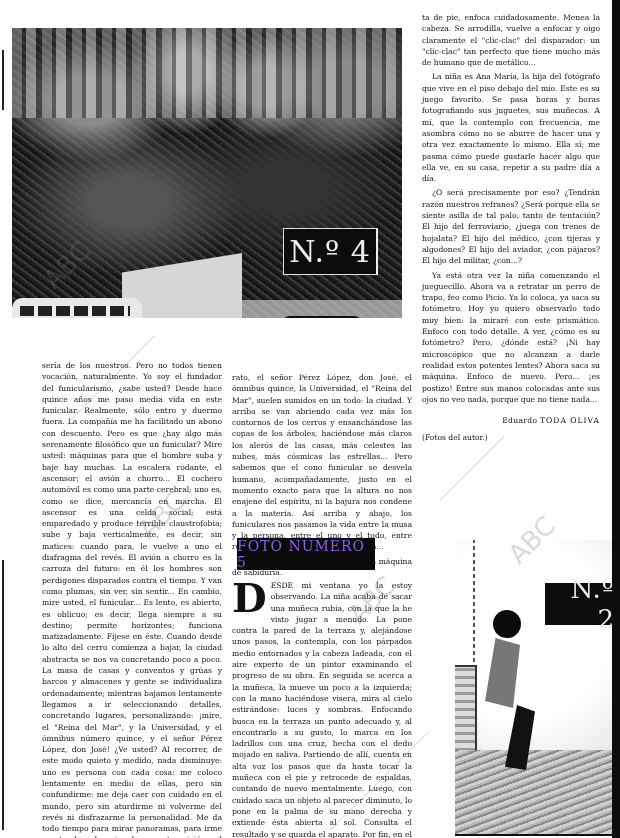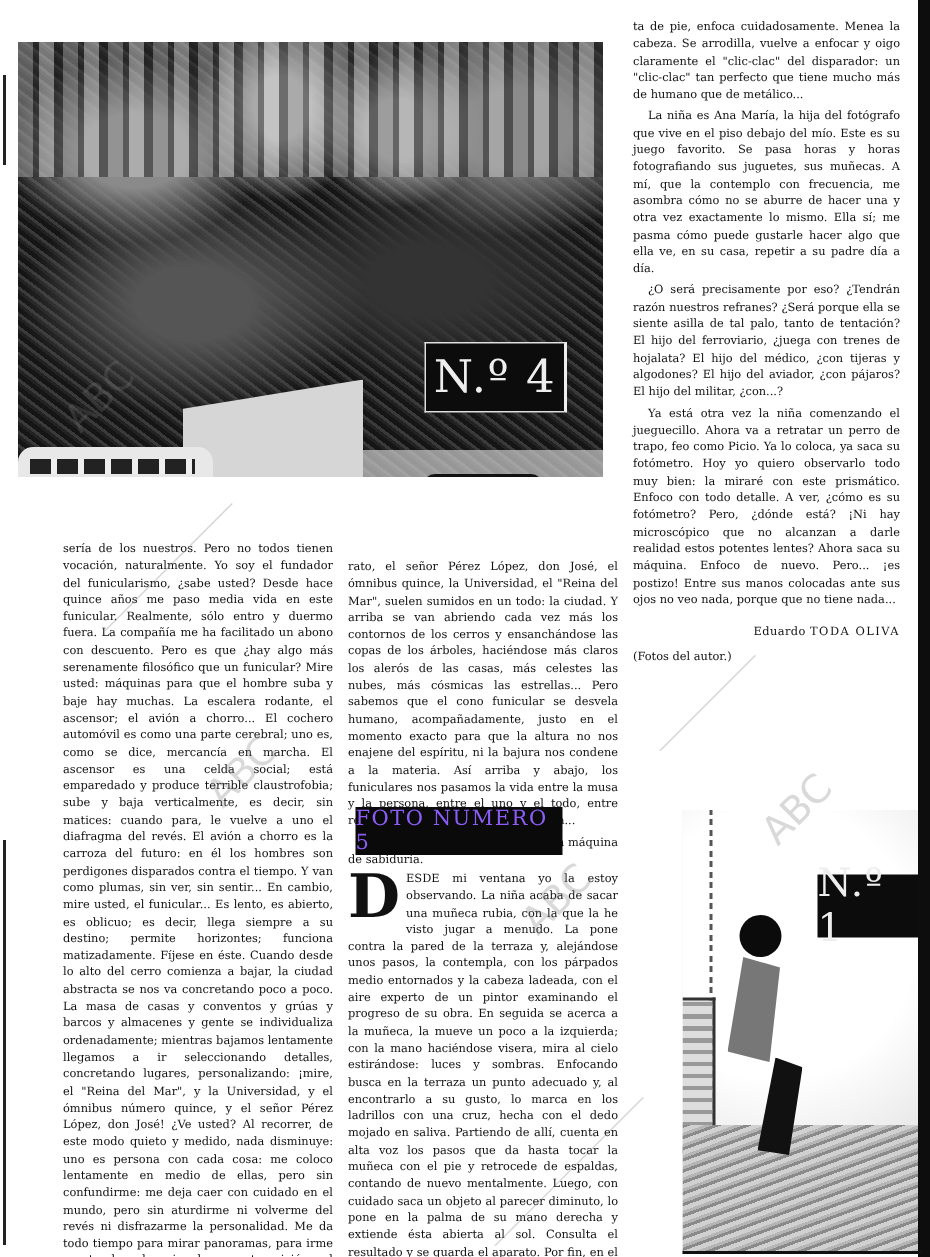--- a/index.html
+++ b/index.html
@@ -1,19 +1,19 @@
 <!DOCTYPE html>
 <html><head>
 <meta charset="utf-8">
 <style>
   html, body { margin:0; padding:0; }
   body { width:620px; height:838px; background:#ffffff; position:relative; overflow:hidden;
          font-family:"DejaVu Serif", serif; color:#111; }
   .abs { position:absolute; }
-  .photo { background:#1a1a1a; overflow:hidden; }
+  .photo { background:#1a1a1a; overflow:hidden;text-align:right; }
   .photo4 {
     left:12px; top:28px; width:390px; height:290px;
     background:
       radial-gradient(ellipse at 20% 25%, #8a8a8a 0 8%, transparent 20%),
       radial-gradient(ellipse at 45% 15%, #bdbdbd 0 6%, transparent 18%),
       radial-gradient(ellipse at 65% 20%, #a0a0a0 0 6%, transparent 16%),
       radial-gradient(ellipse at 85% 20%, #7a7a7a 0 8%, transparent 22%),
       radial-gradient(ellipse at 30% 60%, #555 0 10%, transparent 30%),
       radial-gradient(ellipse at 70% 55%, #333 0 10%, transparent 30%),
       repeating-linear-gradient(37deg, #222 0 2px, #3a3a3a 2px 4px, #151515 4px 7px),
@@ -120,21 +120,21 @@
 </div>
 
 <div class="abs photo photo5">
   <div class="sky"></div>
   <div class="post"></div>
   <div class="fence"></div>
   <div class="ground"></div>
   <div class="head"></div>
   <div class="body"></div>
   <div class="legs"></div>
-  <div class="numbox numbox5">N.º 1</div>
+  <div class="numbox numbox5">N.º 2</div>
 </div>
 
 <div class="abs edge-right"></div>
 <div class="abs rule-left"></div>
 <div class="abs rule-left2"></div>
 <div class="abs rule-bottom"></div>
 
 <div class="abs watermark" style="left:505px; top:525px;">ABC</div>
 <div class="abs watermark" style="left:345px; top:585px;">ABC</div>
 <div class="abs watermark" style="left:135px; top:500px;">ABC</div>

